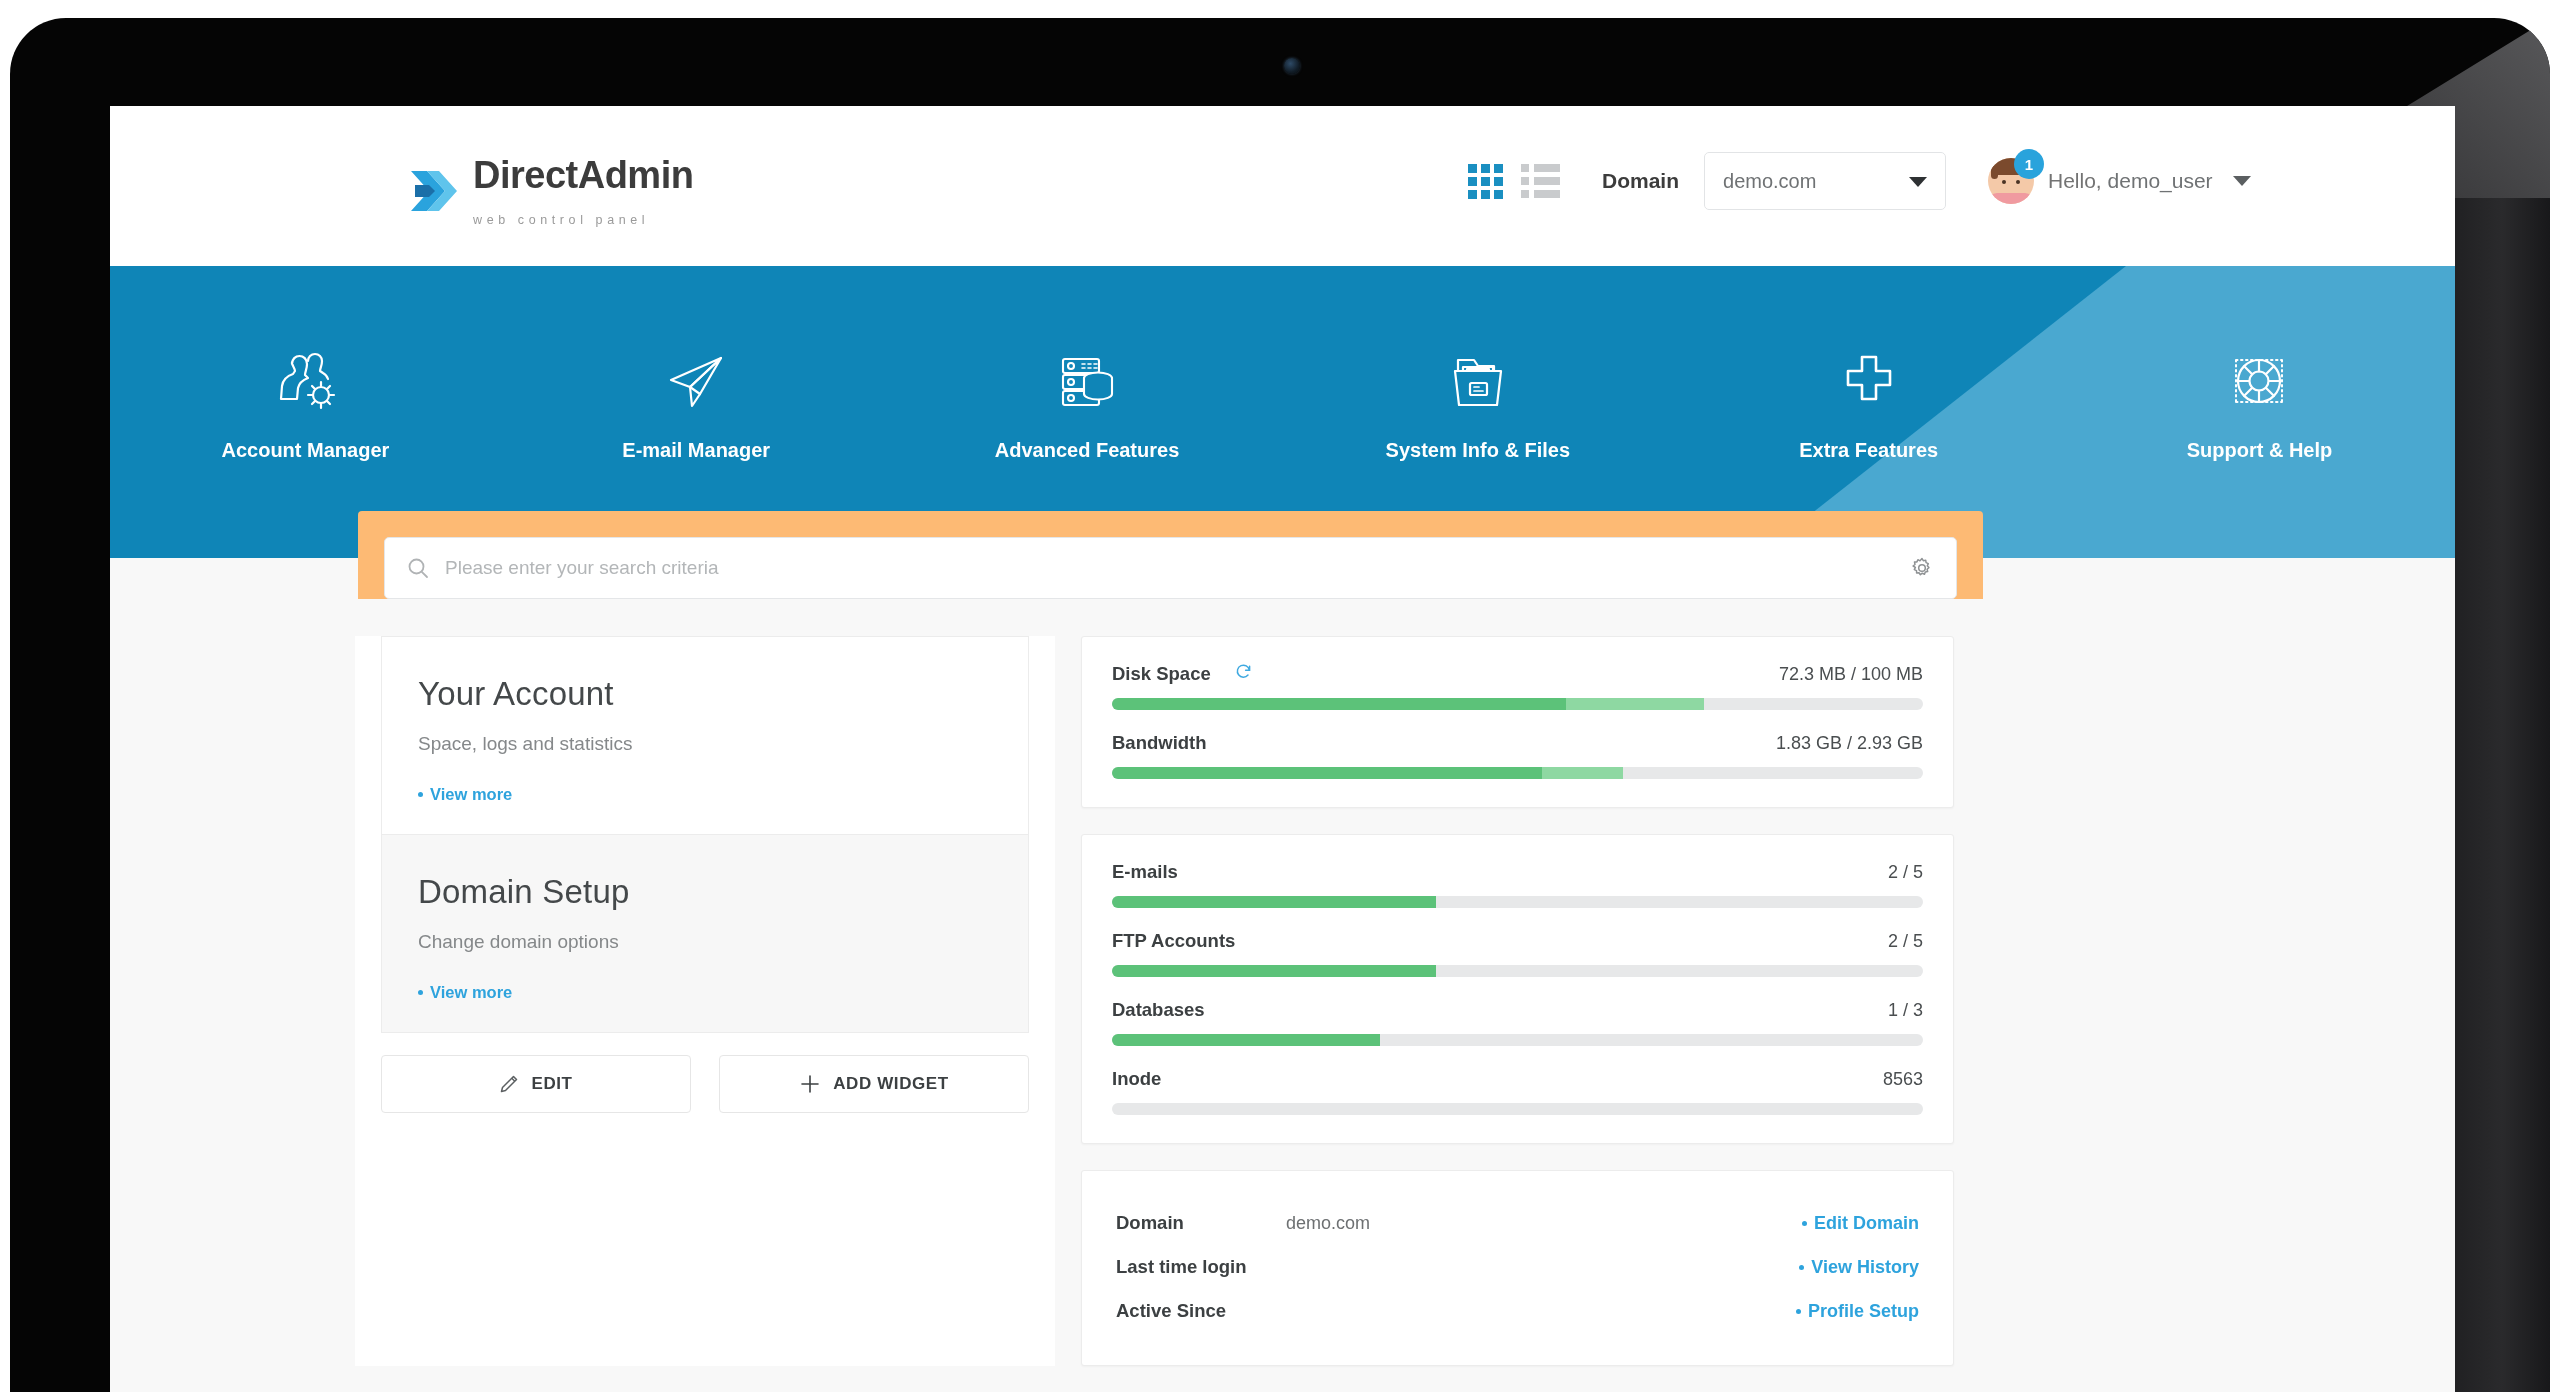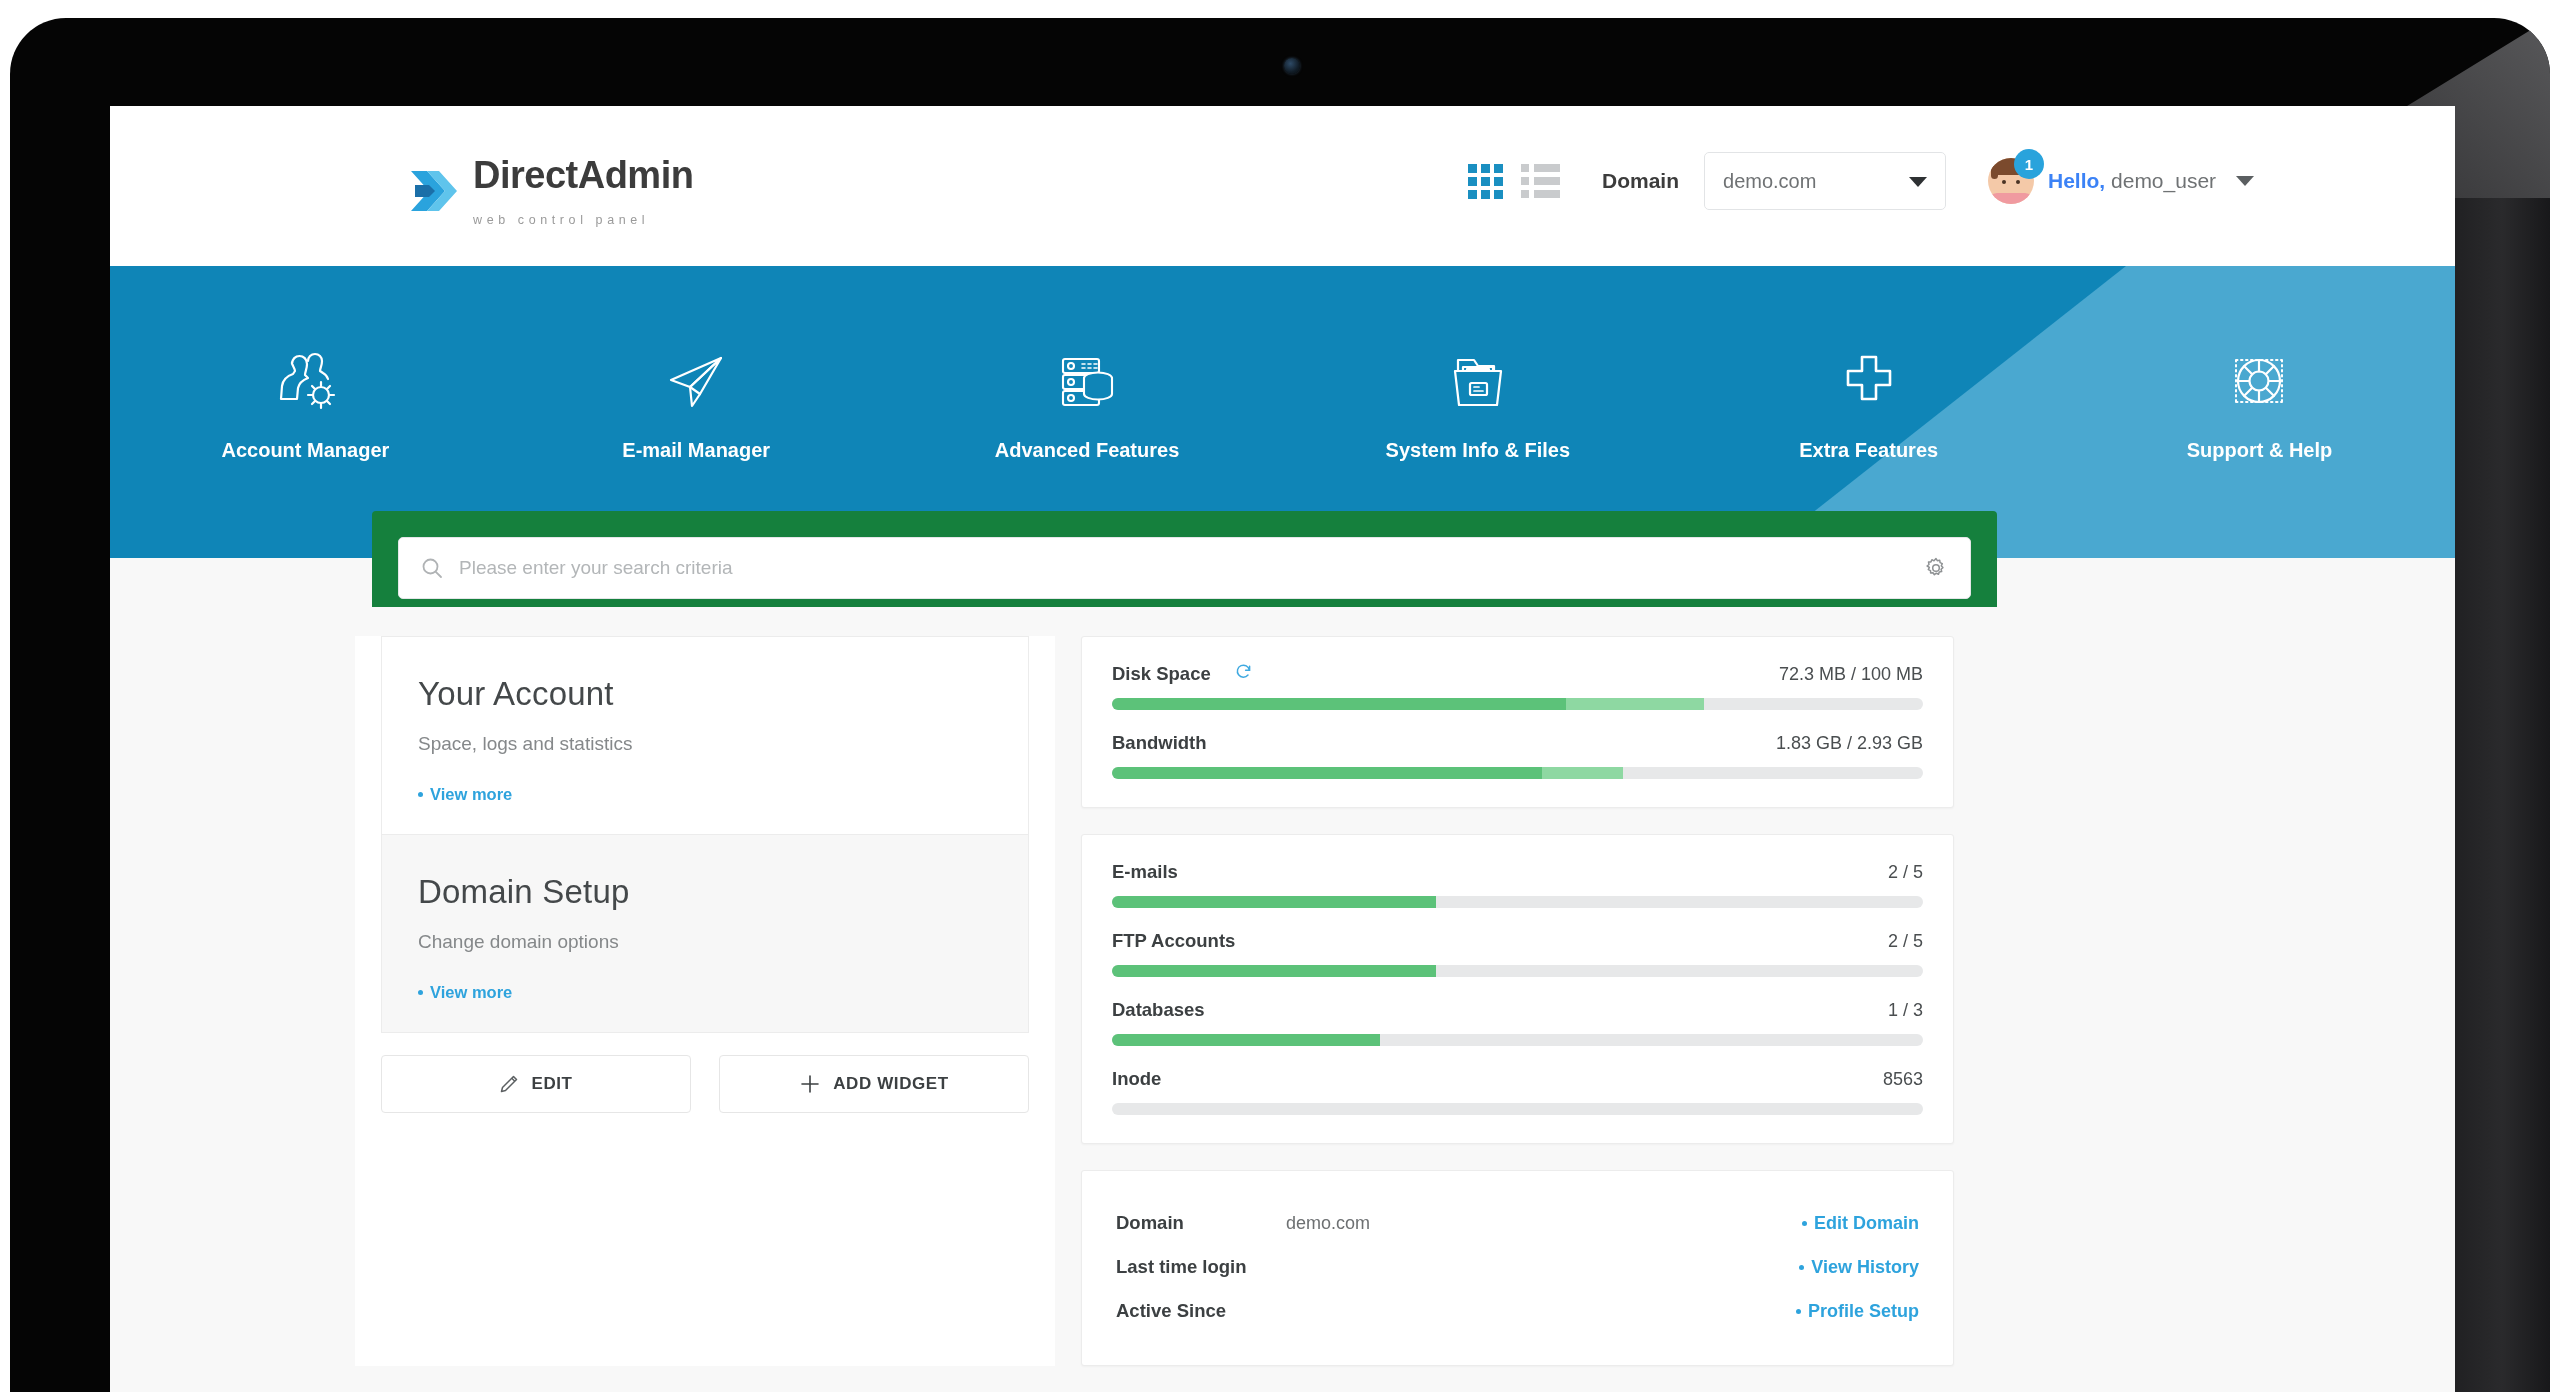--- a/index.html
+++ b/index.html
@@ -106,21 +106,21 @@
   .avatar .eyeL { left: 14px; } .avatar .eyeR { left: 28px; }
   .avatar .shirt { position: absolute; left: 0; bottom: 0; width: 46px; height: 11px; background: #f09aa0; border-radius: 9px 9px 0 0; }
   .badge {
     position: absolute; right: -10px; top: -9px;
     width: 30px; height: 30px; border-radius: 50%;
     background: #29a3dc; color: #fff;
     font-size: 15px; font-weight: bold;
     display: flex; align-items: center; justify-content: center;
   }
   #hello-text { font-size: 21px; color: #6f7274; }
-  #hello-text b { color: #3b82f6; font-weight: bold; }
+  #hello-text b { color: #737373; font-weight: normal; }
   #user-caret {
     width: 0; height: 0; margin-left: 6px;
     border-left: 9px solid transparent; border-right: 9px solid transparent;
     border-top: 10px solid #5b5f61;
   }
 
   
   #nav-band {
     position: relative;
     height: 292px;
@@ -141,23 +141,23 @@
     padding-top: 73px;
     display: flex; flex-direction: column; align-items: center;
     cursor: pointer;
   }
   .nav-icon { height: 86px; display: flex; align-items: center; justify-content: center; }
   .nav-label { margin-top: 14px; color: #ffffff; font-size: 20px; font-weight: bold; }
 
   
   #content-area { position: relative; }
   #search-wrap {
-    position: absolute; left: 262px; top: -47px;
-    width: 1625px; background: #15803d;
-    padding: 26px 26px 8px 26px;
+    position: absolute; left: 248px; top: -47px;
+    width: 1625px; background: #fdba74;
+    padding: 26px 26px 0 26px;
     border-radius: 4px 4px 0 0;
   }
   #search-bar {
     height: 62px; border: 1px solid #e4e6e8; border-radius: 5px;
     background: #fff; display: flex; align-items: center;
     padding: 0 22px; position: relative;
   }
   #search-input {
     flex: 1; border: none; outline: none;
     font-size: 19px; color: #a6a9ab;

